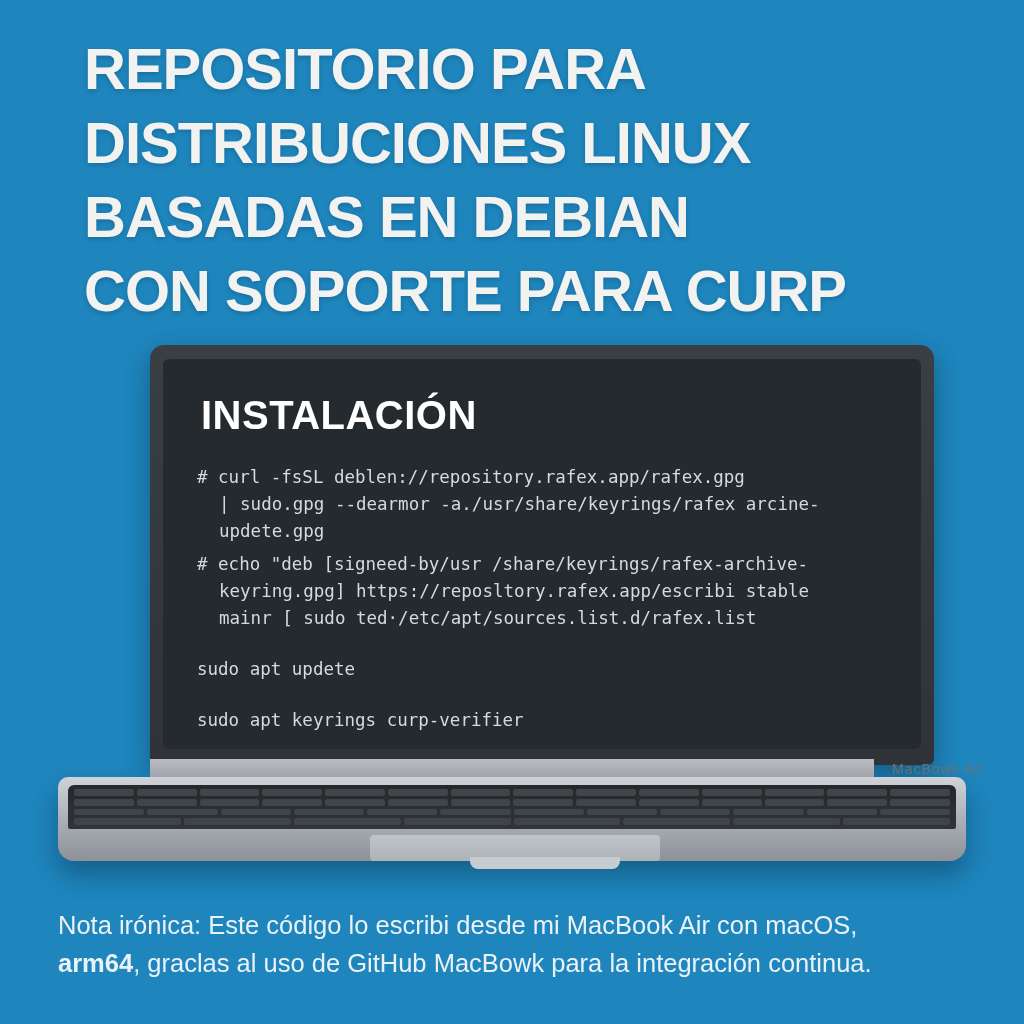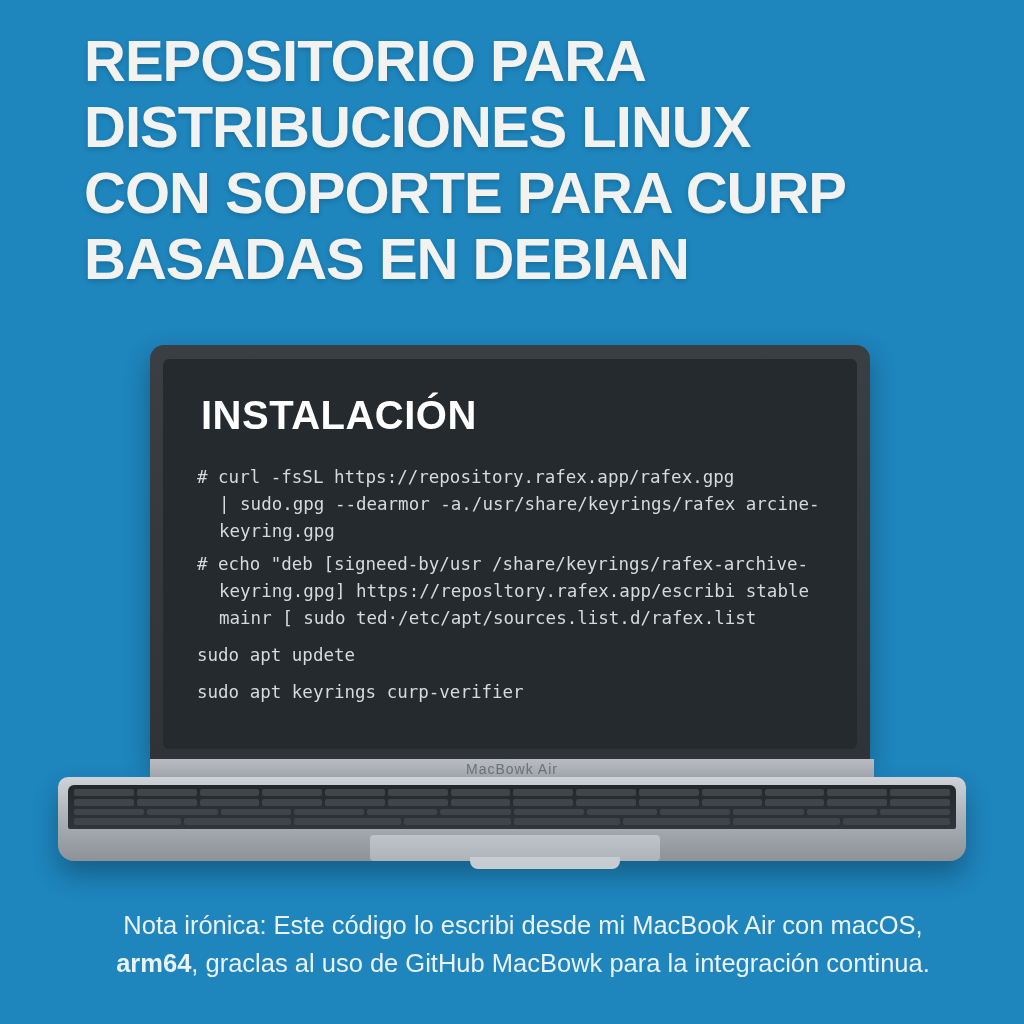--- a/index.html
+++ b/index.html
@@ -22,35 +22,35 @@
     top: 28px;
     width: 860px;
     color: #f2f2f0;
     font-weight: bold;
     font-size: 58px;
     line-height: 66px;
     letter-spacing: -1px;
     text-transform: uppercase;
     text-shadow: 0 2px 5px rgba(0,0,0,0.18);
   }
-  .headline .line { display: block; white-space: nowrap; }
+  .headline .line { display: block; white-space: nowrap; margin-top: 8px; }
 
   
   .laptop {
     position: absolute;
     left: 40px;
     top: 345px;
     width: 944px;
     height: 540px;
   }
   .lid {
     position: absolute;
     left: 110px;
     top: 0;
-    width: 720px;
+    width: 784px;
     height: 420px;
     background: linear-gradient(180deg, #3a3f44 0%, #2f3338 100%);
     border-radius: 14px 14px 6px 6px;
     box-shadow: 0 10px 26px rgba(0,0,0,0.30);
     padding: 14px 13px 16px 13px;
     box-sizing: border-box;
   }
   .screen {
     width: 100%;
     height: 100%;
@@ -69,37 +69,37 @@
     margin: 4px 0 26px 4px;
   }
   .term {
     font-family: "DejaVu Sans Mono", "Liberation Mono", monospace;
     font-size: 17.5px;
     line-height: 27px;
     color: #d6dadd;
   }
   .term .cmdblock { margin-bottom: 6px; }
   .term .cont { display: block; padding-left: 22px; }
-  .term .plain { display: block; margin-top: 10px; }
+  .term .plain { display: block; margin-top: 24px; }
 
   
   .hinge {
     position: absolute;
     left: 110px;
     top: 414px;
     width: 724px;
     height: 26px;
     background: linear-gradient(180deg,#b8bcc1 0%, #9ea3a9 100%);
     border-radius: 0 0 4px 4px;
   }
   .brand {
     position: absolute;
     left: 0; right: 0;
     top: 416px;
-    text-align: center;
+    text-align: right;
     color: #6d7278;
     font-size: 14px;
     letter-spacing: 1px;
   }
   .base {
     position: absolute;
     left: 18px;
     top: 432px;
     width: 908px;
     height: 84px;
@@ -147,45 +147,44 @@
 
   
   .note {
     position: absolute;
     left: 58px;
     top: 906px;
     width: 930px;
     color: #eaf2f7;
     font-size: 25.5px;
     line-height: 38px;
-    text-align: center;
   }
   .note b { font-weight: bold; }
 </style>
 </head>
 <body>
 
 <div class="headline">
   <span class="line">REPOSITORIO PARA</span>
   <span class="line">DISTRIBUCIONES LINUX</span>
+  <span class="line">BASADAS EN DEBIAN</span>
   <span class="line">CON SOPORTE PARA CURP</span>
-  <span class="line">BASADAS EN DEBIAN</span>
 </div>
 
 <div class="laptop">
 
   <div class="lid">
     <div class="screen">
       <div class="screen-title">INSTALACIÓN</div>
 
       <div class="term">
         <div class="cmdblock">
-          <span># curl -fsSL https://repository.rafex.app/rafex.gpg</span>
+          <span># curl -fsSL deblen://repository.rafex.app/rafex.gpg</span>
           <span class="cont">| sudo.gpg --dearmor -a./usr/share/keyrings/rafex arcine-</span>
-          <span class="cont">keyring.gpg</span>
+          <span class="cont">updete.gpg</span>
         </div>
         <div class="cmdblock">
           <span># echo "deb [signeed-by/usr /share/keyrings/rafex-archive-</span>
           <span class="cont">keyring.gpg] https://reposltory.rafex.app/escribi stable</span>
           <span class="cont">mainr [ sudo ted·/etc/apt/sources.list.d/rafex.list</span>
         </div>
         <span class="plain">sudo apt updete</span>
         <span class="plain">sudo apt keyrings curp-verifier</span>
       </div>
     </div>

